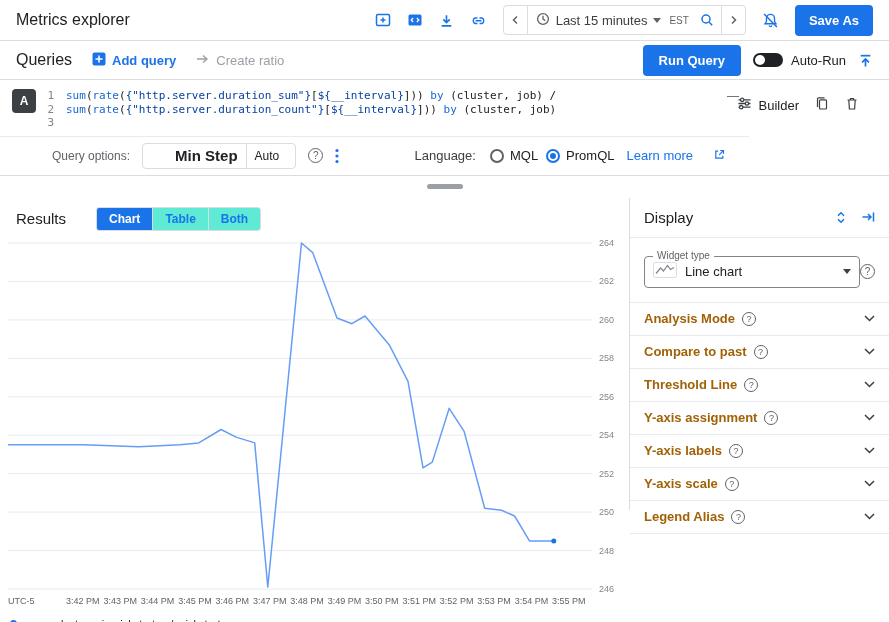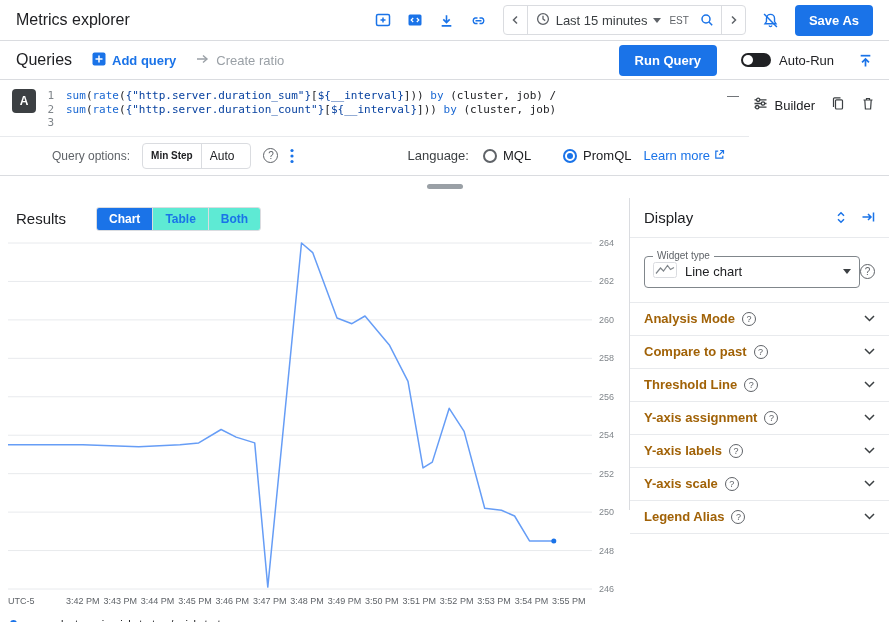--- a/index.html
+++ b/index.html
@@ -19,51 +19,51 @@
   .tg-main { display:flex; align-items:center; gap:6px; padding:0 8px; cursor:pointer; font-size:13px; color:#3c4043; }
   .tg-tz { font-size:10px; color:#5f6368; padding:0 4px 0 0; }
   .dd-caret { width:0; height:0; border-left:4px solid transparent; border-right:4px solid transparent; border-top:5px solid #5f6368; }
   .save-as { background:#1a73e8; color:#fff; border:none; border-radius:4px; font-size:13px; font-weight:bold; padding:8px 14px; cursor:pointer; font-family:inherit; }
 
   
   .queries-bar { height:39px; display:flex; align-items:center; gap:20px; padding:0 16px; border-bottom:1px solid #dadce0; flex:none; }
   .queries-title { font-size:16px; }
   .link-btn { display:flex; align-items:center; gap:6px; color:#1a73e8; font-size:13px; font-weight:bold; cursor:pointer; background:none; border:none; font-family:inherit; }
   .link-btn.disabled { color:#9aa0a6; font-weight:normal; cursor:default; }
-  .qb-right { margin-left:auto; display:flex; align-items:center; gap:24px; }
+  .qb-right { margin-left:auto; display:flex; align-items:center; gap:12px; }
   .run-query { background:#1a73e8; color:#fff; border:none; border-radius:4px; font-size:13px; font-weight:bold; padding:8px 16px; cursor:pointer; font-family:inherit; }
   .autorun { display:flex; align-items:center; gap:8px; font-size:13px; color:#202124; }
   .toggle { width:30px; height:14px; background:#202124; border-radius:8px; position:relative; cursor:pointer; }
   .toggle .knob { position:absolute; left:2px; top:2px; width:10px; height:10px; background:#fff; border-radius:50%; }
 
   
   .editor { display:flex; border-bottom:1px solid #dadce0; flex:none; background:#fff; }
   .editor-left { flex:1; min-width:0; }
   .editor-main { display:flex; padding:9px 0 6px 12px; }
   .badge { width:24px; height:24px; flex:none; background:#3c4043; color:#fff; border-radius:4px; display:flex; align-items:center; justify-content:center; font-size:12px; font-weight:bold; }
   .code-area { flex:1; margin-left:2px; font-family:"DejaVu Sans Mono", monospace; font-size:11px; line-height:13.5px; }
   .code-line { display:flex; white-space:pre; }
   .line-num { width:28px; flex:none; text-align:right; padding-right:12px; color:#80868b; }
   .tok-k { color:#1967d2; }
   .tok-s { color:#0842a0; }
   .tok-p { color:#202124; }
   .editor-dash { color:#5f6368; font-size:12px; padding:0 10px; align-self:flex-start; }
   .query-options { display:flex; align-items:center; gap:12px; height:39px; border-top:1px solid #e8eaed; padding:0 10px 0 52px; font-size:12px; color:#5f6368; }
   .min-step-group { display:flex; align-items:stretch; height:26px; border:1px solid #dadce0; border-radius:4px; font-size:12px; color:#202124; overflow:hidden; cursor:pointer; }
-  .min-step-label { display:flex; align-items:center; padding:0 8px; border-right:1px solid #dadce0; font-weight:bold; font-size:10px; }
+  .min-step-label { display:flex; align-items:center; padding:0 8px; border-right:1px solid #dadce0; font-weight:bold; font-size:15px;margin-left:24px; }
   .min-step-value { display:flex; align-items:center; padding:0 16px 0 8px; }
   .help-circle { width:15px; height:15px; flex:none; border:1px solid #5f6368; border-radius:50%; display:flex; align-items:center; justify-content:center; color:#5f6368; font-size:10px; cursor:pointer; }
   .help-circle::after { content:"?"; }
   .lang-group { margin-left:auto; display:flex; align-items:center; gap:14px; font-size:13px; color:#3c4043; }
   .lang-opt { display:flex; align-items:center; gap:6px; cursor:pointer; color:#202124; }
   .radio { width:14px; height:14px; border:2px solid #5f6368; border-radius:50%; position:relative; }
   .radio.sel { border-color:#1a73e8; }
   .radio.sel::after { content:""; position:absolute; inset:2px; background:#1a73e8; border-radius:50%; }
-  .learn-more { display:flex; align-items:center; gap:4px; color:#1a73e8; font-size:13px; cursor:pointer; margin-right:14px; }
-  .editor-right { width:140px; flex:none; display:flex; justify-content:flex-end; align-items:flex-start; gap:16px; padding:16px 14px 0 0; }
+  .learn-more { display:flex; align-items:center; gap:21px; color:#1a73e8; font-size:13px; cursor:pointer; margin-right:14px; }
+  .editor-right { width:140px; flex:none; display:flex; justify-content:flex-end; align-items:flex-start; gap:16px; padding:16px 30px 0 0; }
   .builder-btn { display:flex; align-items:center; gap:7px; font-size:13px; color:#202124; cursor:pointer; background:none; border:none; font-family:inherit; }
 
   
   .drag-strip { height:22px; flex:none; display:flex; align-items:center; justify-content:center; }
   .drag-handle { width:36px; height:5px; background:#9aa0a6; border-radius:3px; cursor:row-resize; }
 
   
   .content { flex:1; display:flex; min-height:0; }
   .results { flex:1; min-width:0; display:flex; flex-direction:column; }
   .results-header { display:flex; align-items:center; gap:18px; padding:9px 16px 6px; }
@@ -215,21 +215,21 @@
         <span class="help-circle"></span>
         <button class="icon-btn">
           <svg width="4" height="16" viewBox="0 0 4 16">
               <circle cx="2" cy="2.5" r="1.6" fill="#1a73e8"></circle>
               <circle cx="2" cy="8" r="1.6" fill="#1a73e8"></circle>
               <circle cx="2" cy="13.5" r="1.6" fill="#1a73e8"></circle>
             </svg>
         </button>
         <div class="lang-group">
           <span>Language:</span>
-          <span style="display:flex;gap:32px;">
+          <span style="display:flex;gap:8px;">
               <span class="lang-opt">
                 <span class="radio"></span>
                 <span>MQL</span>
               </span>
               <span class="lang-opt">
                 <span class="radio sel"></span>
                 <span>PromQL</span>
               </span>
             </span>
         </div>

